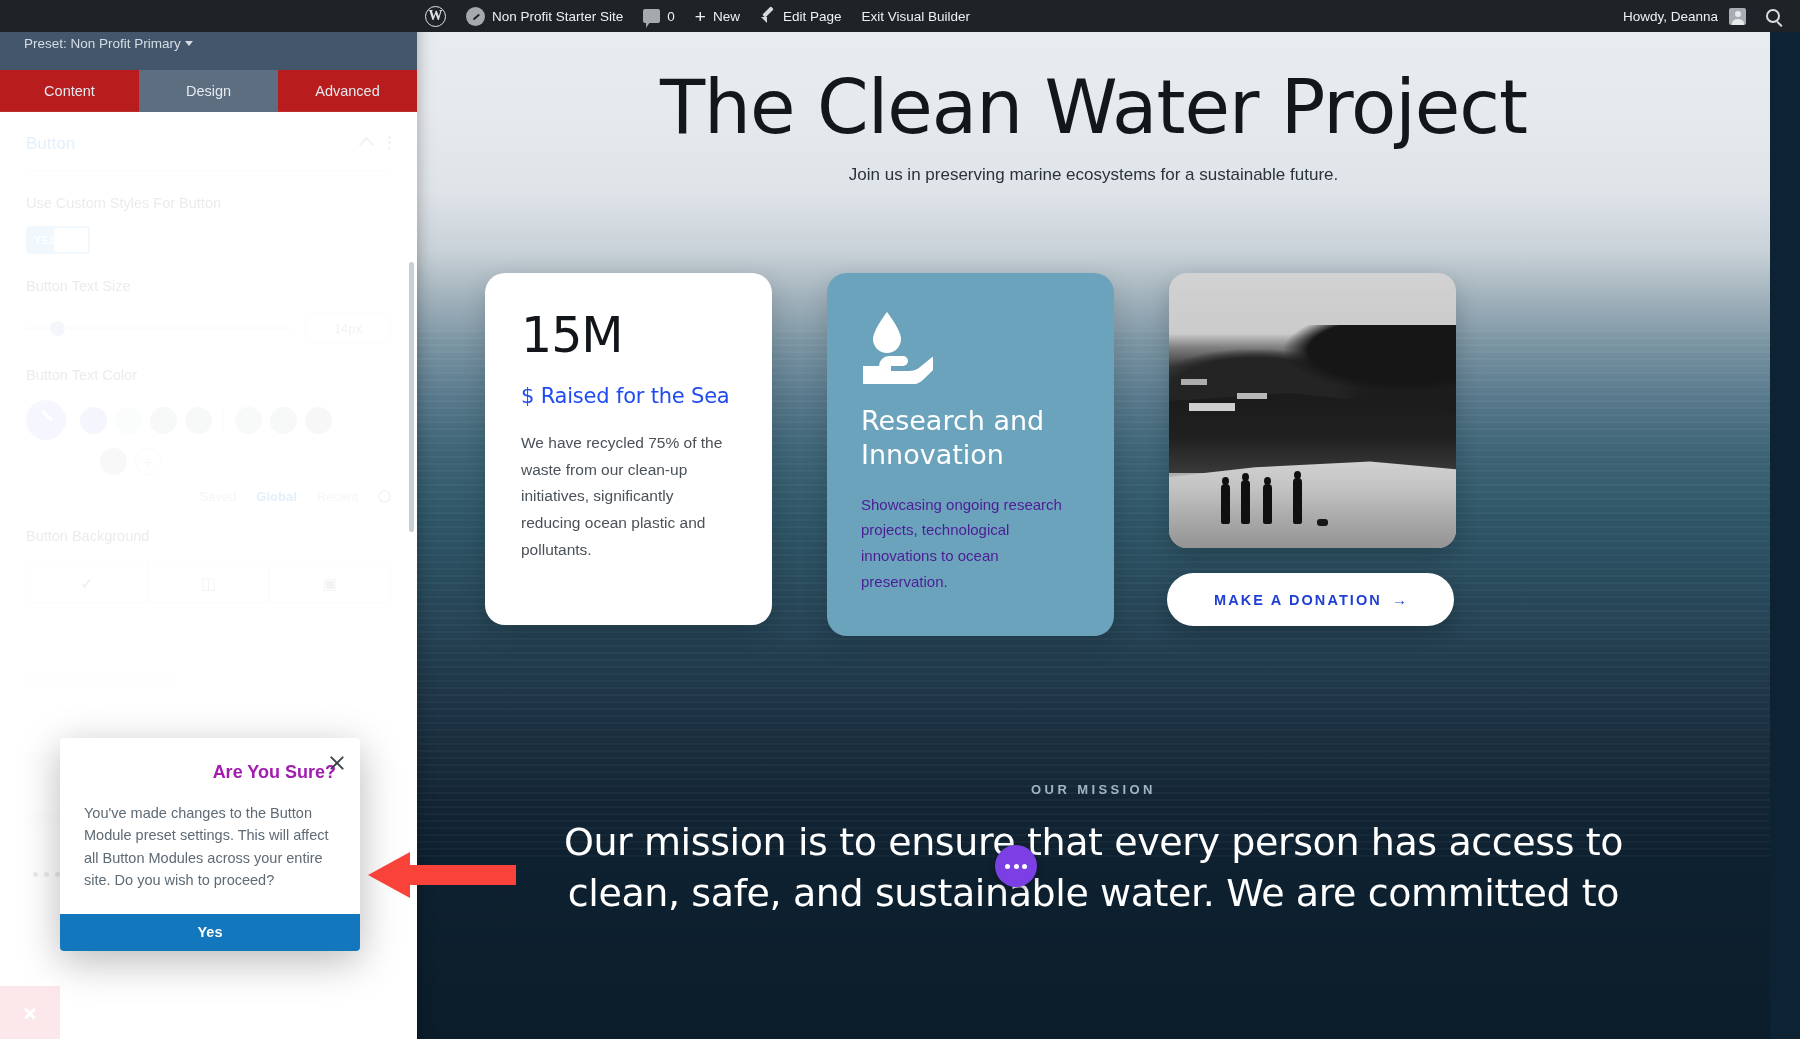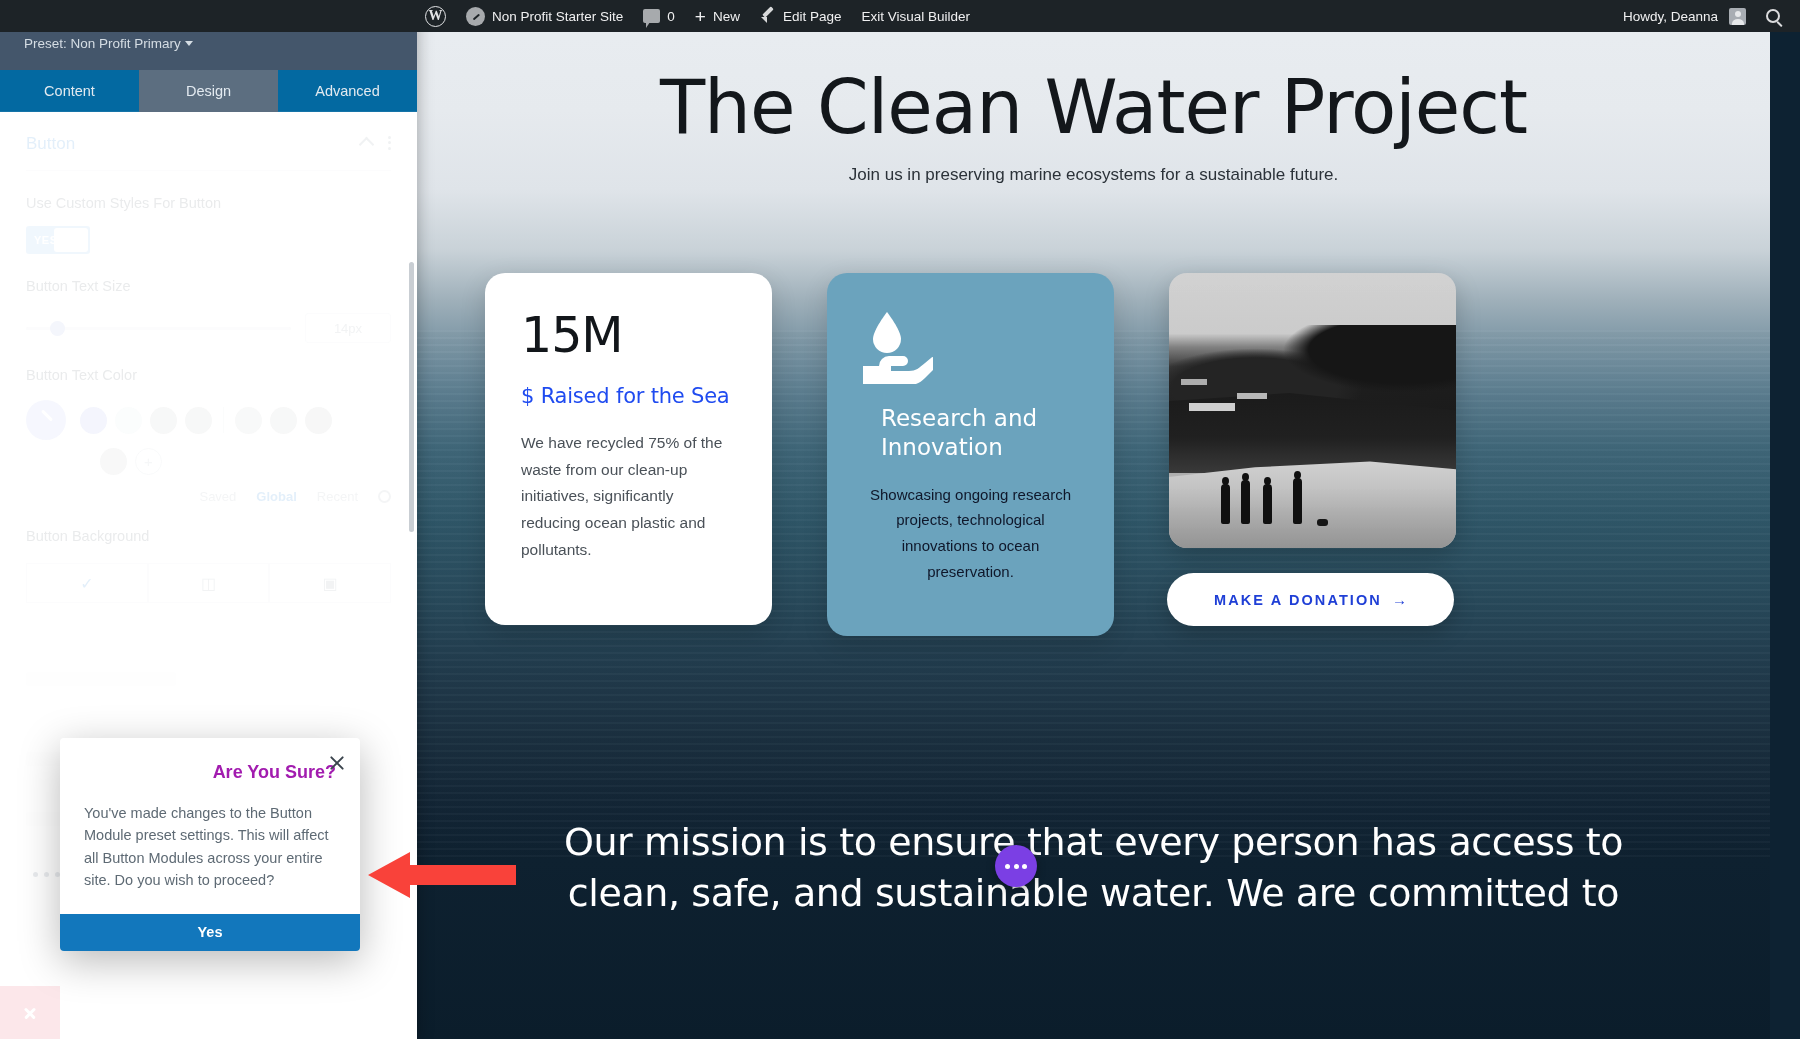--- a/index.html
+++ b/index.html
@@ -147,25 +147,25 @@
   .stat-body {
     margin-top: 22px; font-size: 15.5px; line-height: 1.72; color: #4a5158;
   }
   .card-blue {
     width: 287px; height: 363px; background: #6ba3bd;
     padding: 35px 34px 0 34px; position: relative;
     box-shadow: 0 8px 26px rgba(0,0,0,.14);
   }
   .drop-hand { width: 72px; height: 76px; position: relative; }
   .card-title-blue {
-    margin-top: 20px; font-size: 23px; line-height: 1.25; color: #ffffff;
-    font-weight: 400; font-family: "DejaVu Sans", sans-serif; margin-left: 20px;
+    margin-top: 20px; font-size: 27px; line-height: 1.25; color: #ffffff;
+    font-weight: 400; font-family: "DejaVu Sans", sans-serif;
   }
   .card-body-blue {
-    margin-top: 20px; font-size: 15px; line-height: 1.72; color: #0f172a; text-align: center;
+    margin-top: 20px; font-size: 15px; line-height: 1.72; color: #4c1d95;
   }
   .card-photo-col { width: 287px; position: relative; }
   .photo {
     width: 287px; height: 275px; border-radius: 18px; overflow: hidden;
     position: relative; filter: grayscale(1) contrast(1.07);
     box-shadow: 0 8px 26px rgba(0,0,0,.2);
     background: linear-gradient(180deg,
       #c8cdd1 0%, #c2c7cb 22%, #7c8184 27%,
       #3b4043 34%, #24282b 52%, #1d2124 64%,
       #9aa0a3 70%, #c3c8cb 80%, #b9bec1 92%, #a9aeb1 100%);
@@ -280,21 +280,21 @@
   .hi-layout:after {
     content: ""; position: absolute; right: 2px; top: 3px; width: 4px; height: 2px;
     background: #dfe6ec; box-shadow: 0 4px 0 #dfe6ec;
   }
   .hi-dots { width: 5px; }
   .hi-dots i {
     display: block; width: 3.5px; height: 3.5px; border-radius: 50%;
     background: #dfe6ec; margin: 0 0 3px 0;
   }
   #panel-tabs {
-    height: 42px; background: #0369a1; display: flex;
+    height: 42px; background: #b91c1c; display: flex;
     border-bottom: 1px solid rgba(255,255,255,.08);
     justify-content: flex-end;
   }
   .ptab {
     flex: 1; display: flex; align-items: center; justify-content: center;
     color: #e3eaf0; font-size: 14.5px; cursor: pointer; height: 42px;
   }
   .ptab.active { background: #5c6e80; font-weight: 400; }
 
   
@@ -462,20 +462,21 @@
           <div class="fig f4"></div>
           <div class="dog"></div>
         </div>
         <div class="donate-btn">
           <span>MAKE A DONATION</span>
           <span class="arrow">→</span>
         </div>
       </div>
     </div>
 
+    <div class="mission-eyebrow">OUR MISSION</div>
     <div class="mission-text">Our mission is to ensure that every person has access to clean, safe, and sustainable water. We are committed to</div>
 
     <div class="fab-dots">
       <i></i>
       <i></i>
       <i></i>
     </div>
   </div>
 
   <div id="adminbar">

